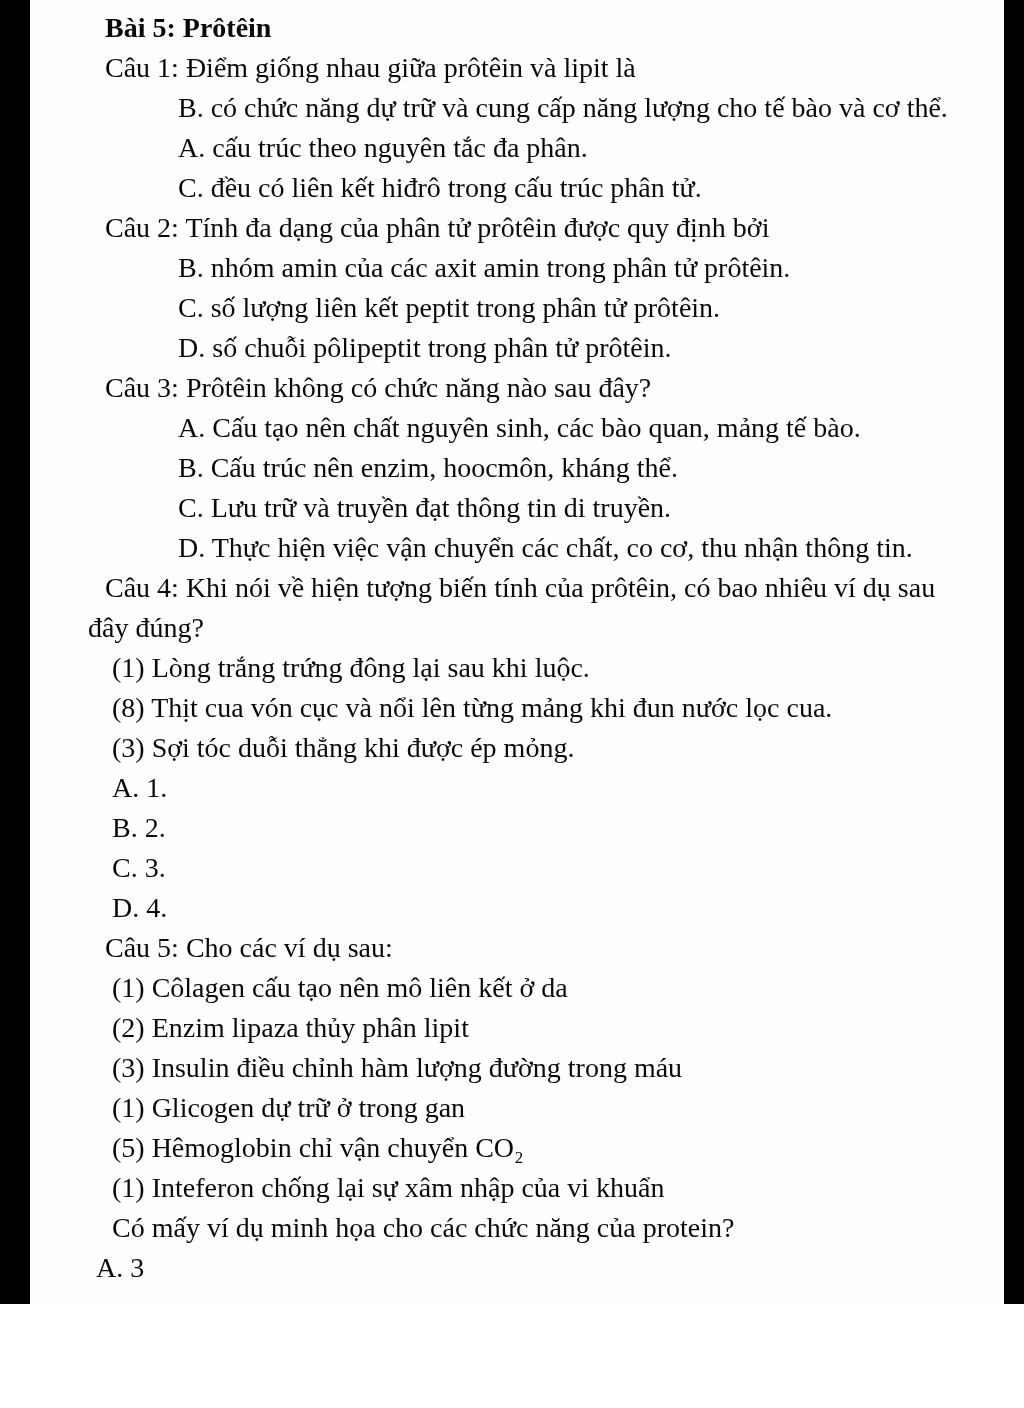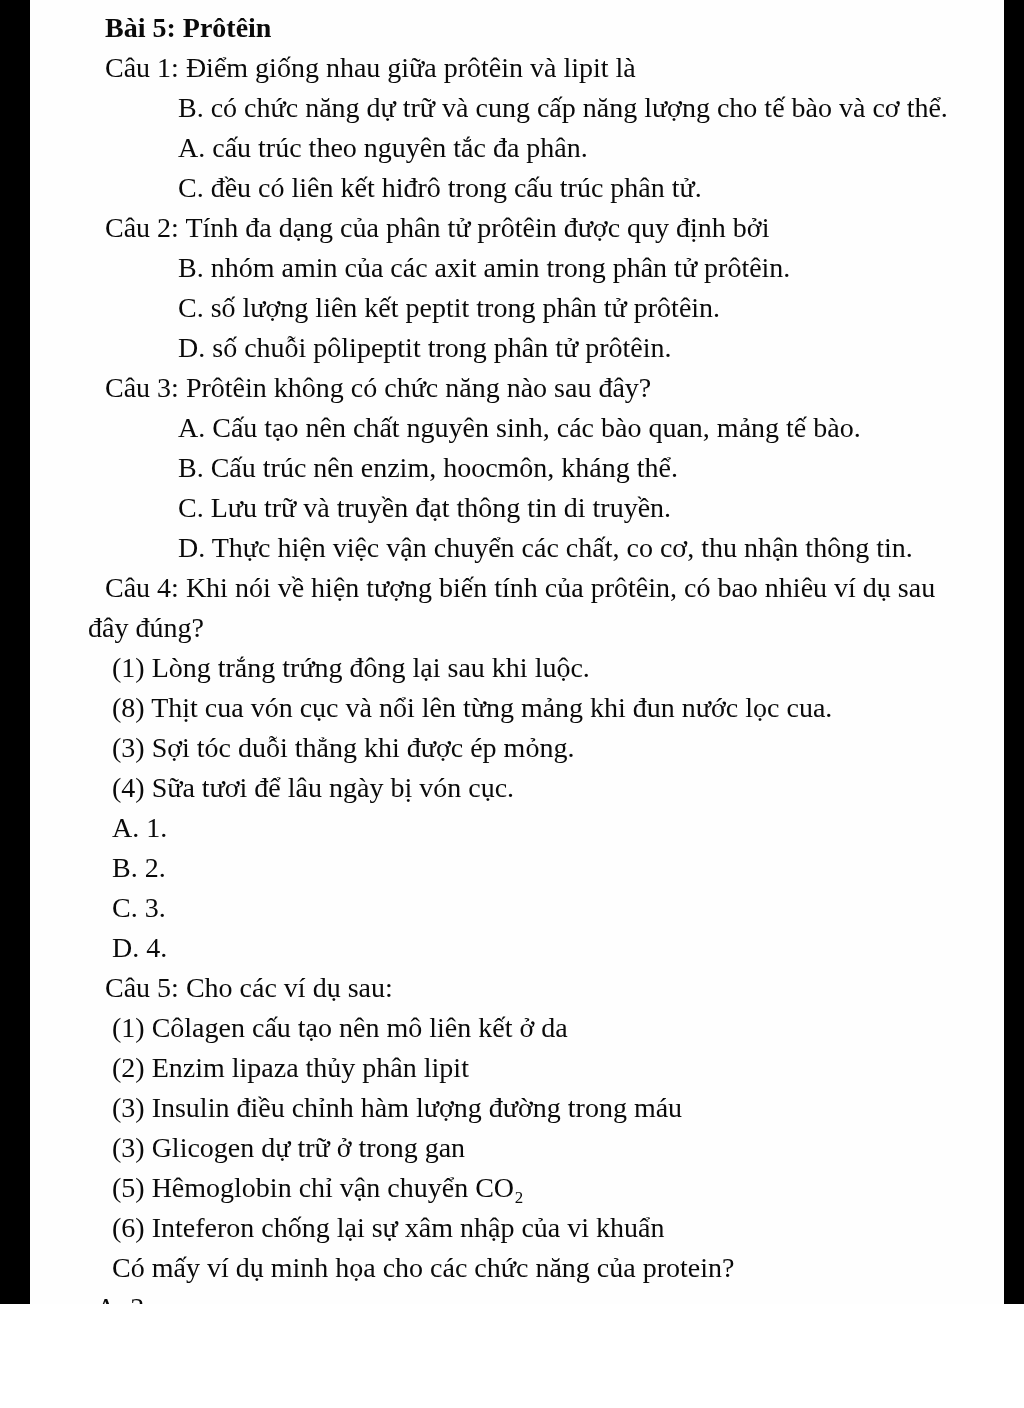--- a/index.html
+++ b/index.html
@@ -100,36 +100,35 @@
           <p class="option"><span class="bold">A.</span><span> Cấu tạo nên chất nguyên sinh, các bào quan, mảng tế bào.</span></p>
           <p class="option"><span class="bold">B.</span><span> Cấu trúc nên enzim, hoocmôn, kháng thể.</span></p>
           <p class="option"><span class="bold">C.</span><span> Lưu trữ và truyền đạt thông tin di truyền.</span></p>
           <p class="option"><span class="bold">D.</span><span> Thực hiện việc vận chuyển các chất, co cơ, thu nhận thông tin.</span></p>
         </div>
         <div class="question">
           <p class="q-text"><span class="bold">Câu 4:</span><span> Khi nói về hiện tượng biến tính của prôtêin, có bao nhiêu ví dụ sau đây đúng?</span></p>
           <p class="example">(1) Lòng trắng trứng đông lại sau khi luộc.</p>
           <p class="example">(8) Thịt cua vón cục và nổi lên từng mảng khi đun nước lọc cua.</p>
           <p class="example">(3) Sợi tóc duỗi thẳng khi được ép mỏng.</p>
-          <p class="example">(4) Sữa tươi để lâu ngày bị vón cục.</p>
           <div class="answer-row spread">
             <span class="choice"><span class="bold">A.</span><span>&nbsp;1.</span></span>
             <span class="choice"><span class="bold">B.</span><span>&nbsp;2.</span></span>
             <span class="choice"><span class="bold">C.</span><span>&nbsp;3.</span></span>
             <span class="choice"><span class="bold">D.</span><span>&nbsp;4.</span></span>
           </div>
         </div>
         <div class="question">
           <p class="q-text"><span class="bold">Câu 5:</span><span> Cho các ví dụ sau:</span></p>
           <p class="example">(1) Côlagen cấu tạo nên mô liên kết ở da</p>
           <p class="example">(2) Enzim lipaza thủy phân lipit</p>
           <p class="example">(3) Insulin điều chỉnh hàm lượng đường trong máu</p>
-          <p class="example">(3) Glicogen dự trữ ở trong gan</p>
+          <p class="example">(1) Glicogen dự trữ ở trong gan</p>
           <p class="example">(5) Hêmoglobin chỉ vận chuyển CO₂</p>
-          <p class="example">(6) Inteferon chống lại sự xâm nhập của vi khuẩn</p>
+          <p class="example">(1) Inteferon chống lại sự xâm nhập của vi khuẩn</p>
           <p class="closing">Có mấy ví dụ minh họa cho các chức năng của protein?</p>
           <div class="answer-row tight">
             <span class="choice"><span class="bold">A.</span><span>&nbsp;3</span></span>
             <span class="choice"><span class="bold">B.</span><span>&nbsp;4</span></span>
             <span class="choice"><span class="bold">C.</span><span>&nbsp;5</span></span>
             <span class="choice"><span class="bold">D.</span><span>&nbsp;6</span></span>
           </div>
         </div>
       </div>
   </div>

